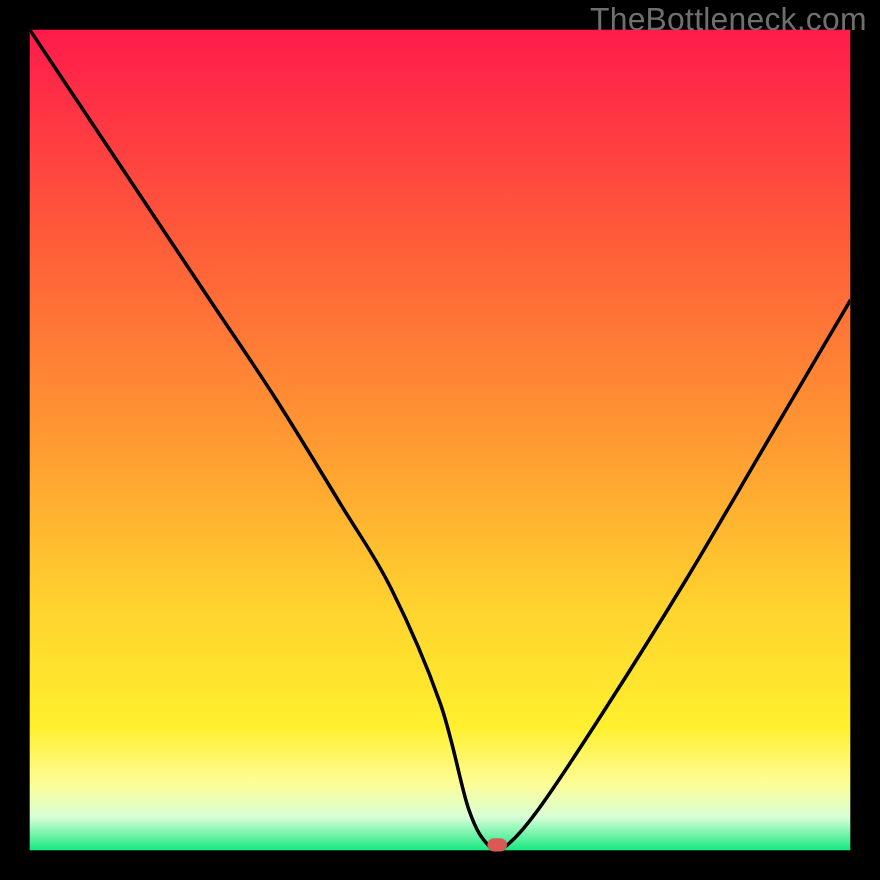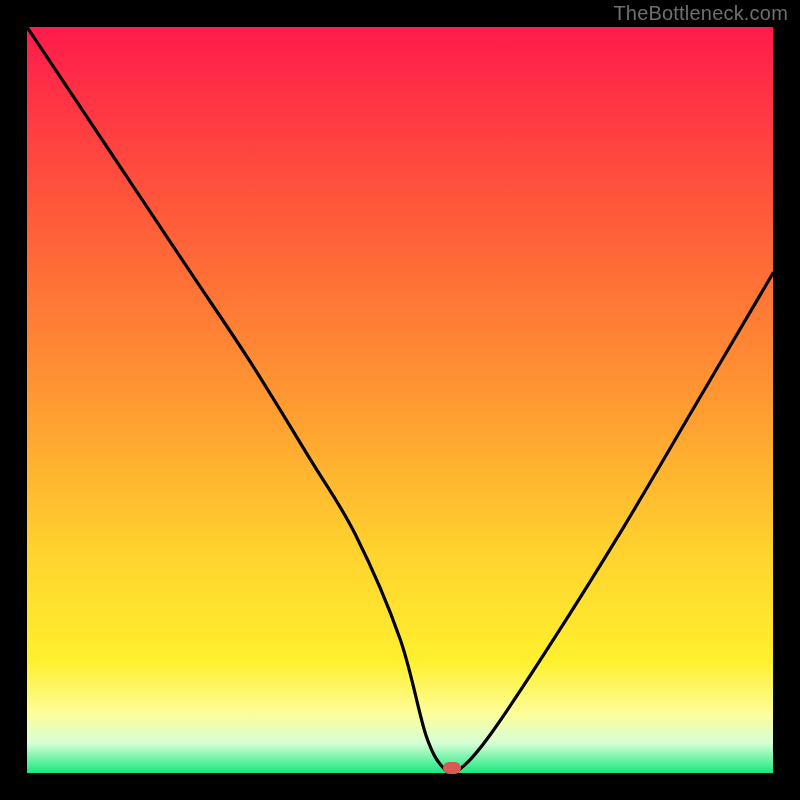--- a/index.html
+++ b/index.html
@@ -50,21 +50,21 @@
     width: 18px;
     height: 12px;
     border-radius: 6px;
     transform: translate(-50%, -50%);
   }
   .watermark {
     position: absolute;
     top: 2px;
     right: 12px;
     color: #6f6f6f;
-    font-size: 20px;
+    font-size: 29px;
     font-weight: 500;
     letter-spacing: 0.2px;
   }
 </style>
 </head>
 <body>
 
 <div class="frame">
   <div class="plot" id="plot" style="--c0: #ff1b4b; --c1: #ff5a3a; --c2: #ff9932; --c3: #ffd22e; --c4: #fff02e; --c5: #fdfd99; --c6: #d6ffd6; --c7: #17e880;">
     <svg class="curve" viewBox="0 0 746 746" preserveAspectRatio="none">

